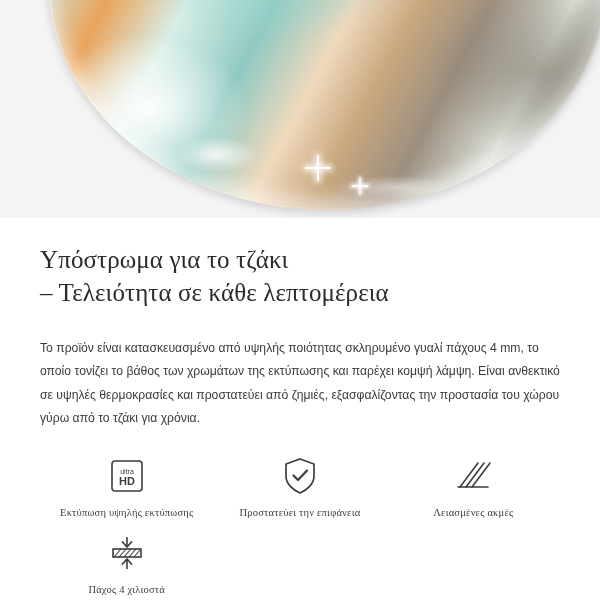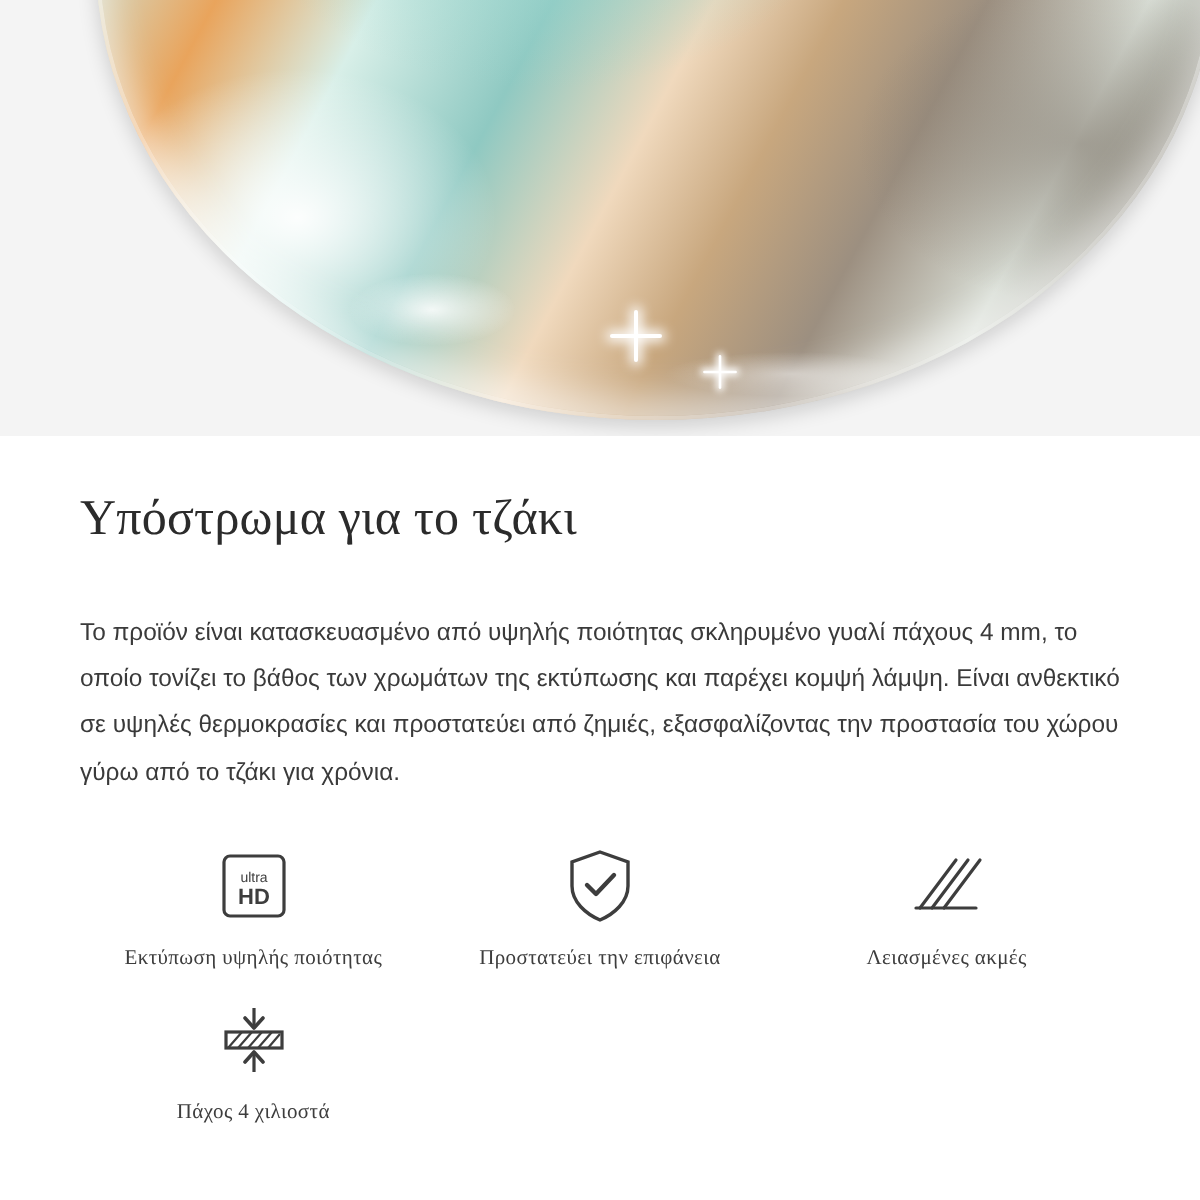--- a/index.html
+++ b/index.html
@@ -157,36 +157,37 @@
     <div class="disc"></div>
     <div class="disc-rim"></div>
     <span class="sparkle s1"></span>
     <span class="sparkle s2"></span>
   </div>
 
   <div class="content">
 
     <h1 class="headline">
       <span>Υπόστρωμα για το τζάκι</span>
+      <span class="l2">– Τελειότητα σε κάθε λεπτομέρεια</span>
     </h1>
 
     <p class="body-text">Το προϊόν είναι κατασκευασμένο από υψηλής ποιότητας σκληρυμένο γυαλί πάχους 4 mm, το οποίο τονίζει το βάθος των χρωμάτων της εκτύπωσης και παρέχει κομψή λάμψη. Είναι ανθεκτικό σε υψηλές θερμοκρασίες και προστατεύει από ζημιές, εξασφαλίζοντας την προστασία του χώρου γύρω από το τζάκι για χρόνια.</p>
 
     <div class="features">
 
 
       <div class="feature">
         <span class="feature-icon">
           <svg width="38" height="38" viewBox="0 0 38 38">
             <rect x="4" y="4" width="30" height="30" rx="3" fill="none" stroke="#3d3d3d" stroke-width="1.6"></rect>
             <text x="19" y="17" text-anchor="middle" font-family="Liberation Sans, sans-serif" font-size="7" fill="#3d3d3d">ultra</text>
             <text x="19" y="28" text-anchor="middle" font-family="Liberation Sans, sans-serif" font-size="11" font-weight="bold" fill="#3d3d3d">HD</text>
           </svg>
         </span>
-        <span class="feature-label">Εκτύπωση υψηλής ποιότητας</span>
+        <span class="feature-label">Εκτύπωση υψηλής εκτύπωσης</span>
       </div>
 
       <div class="feature">
         <span class="feature-icon">
           <svg width="36" height="40" viewBox="0 0 36 40">
             <path d="M18 3 L32 8 V20 C32 28 25 34 18 37 C11 34 4 28 4 20 V8 Z" fill="none" stroke="#3d3d3d" stroke-width="1.7"></path>
             <path d="M11.5 19.5 L16 24 L25 14.5" fill="none" stroke="#3d3d3d" stroke-width="2.2" stroke-linecap="round" stroke-linejoin="round"></path>
           </svg>
         </span>
         <span class="feature-label">Προστατεύει την επιφάνεια</span>

